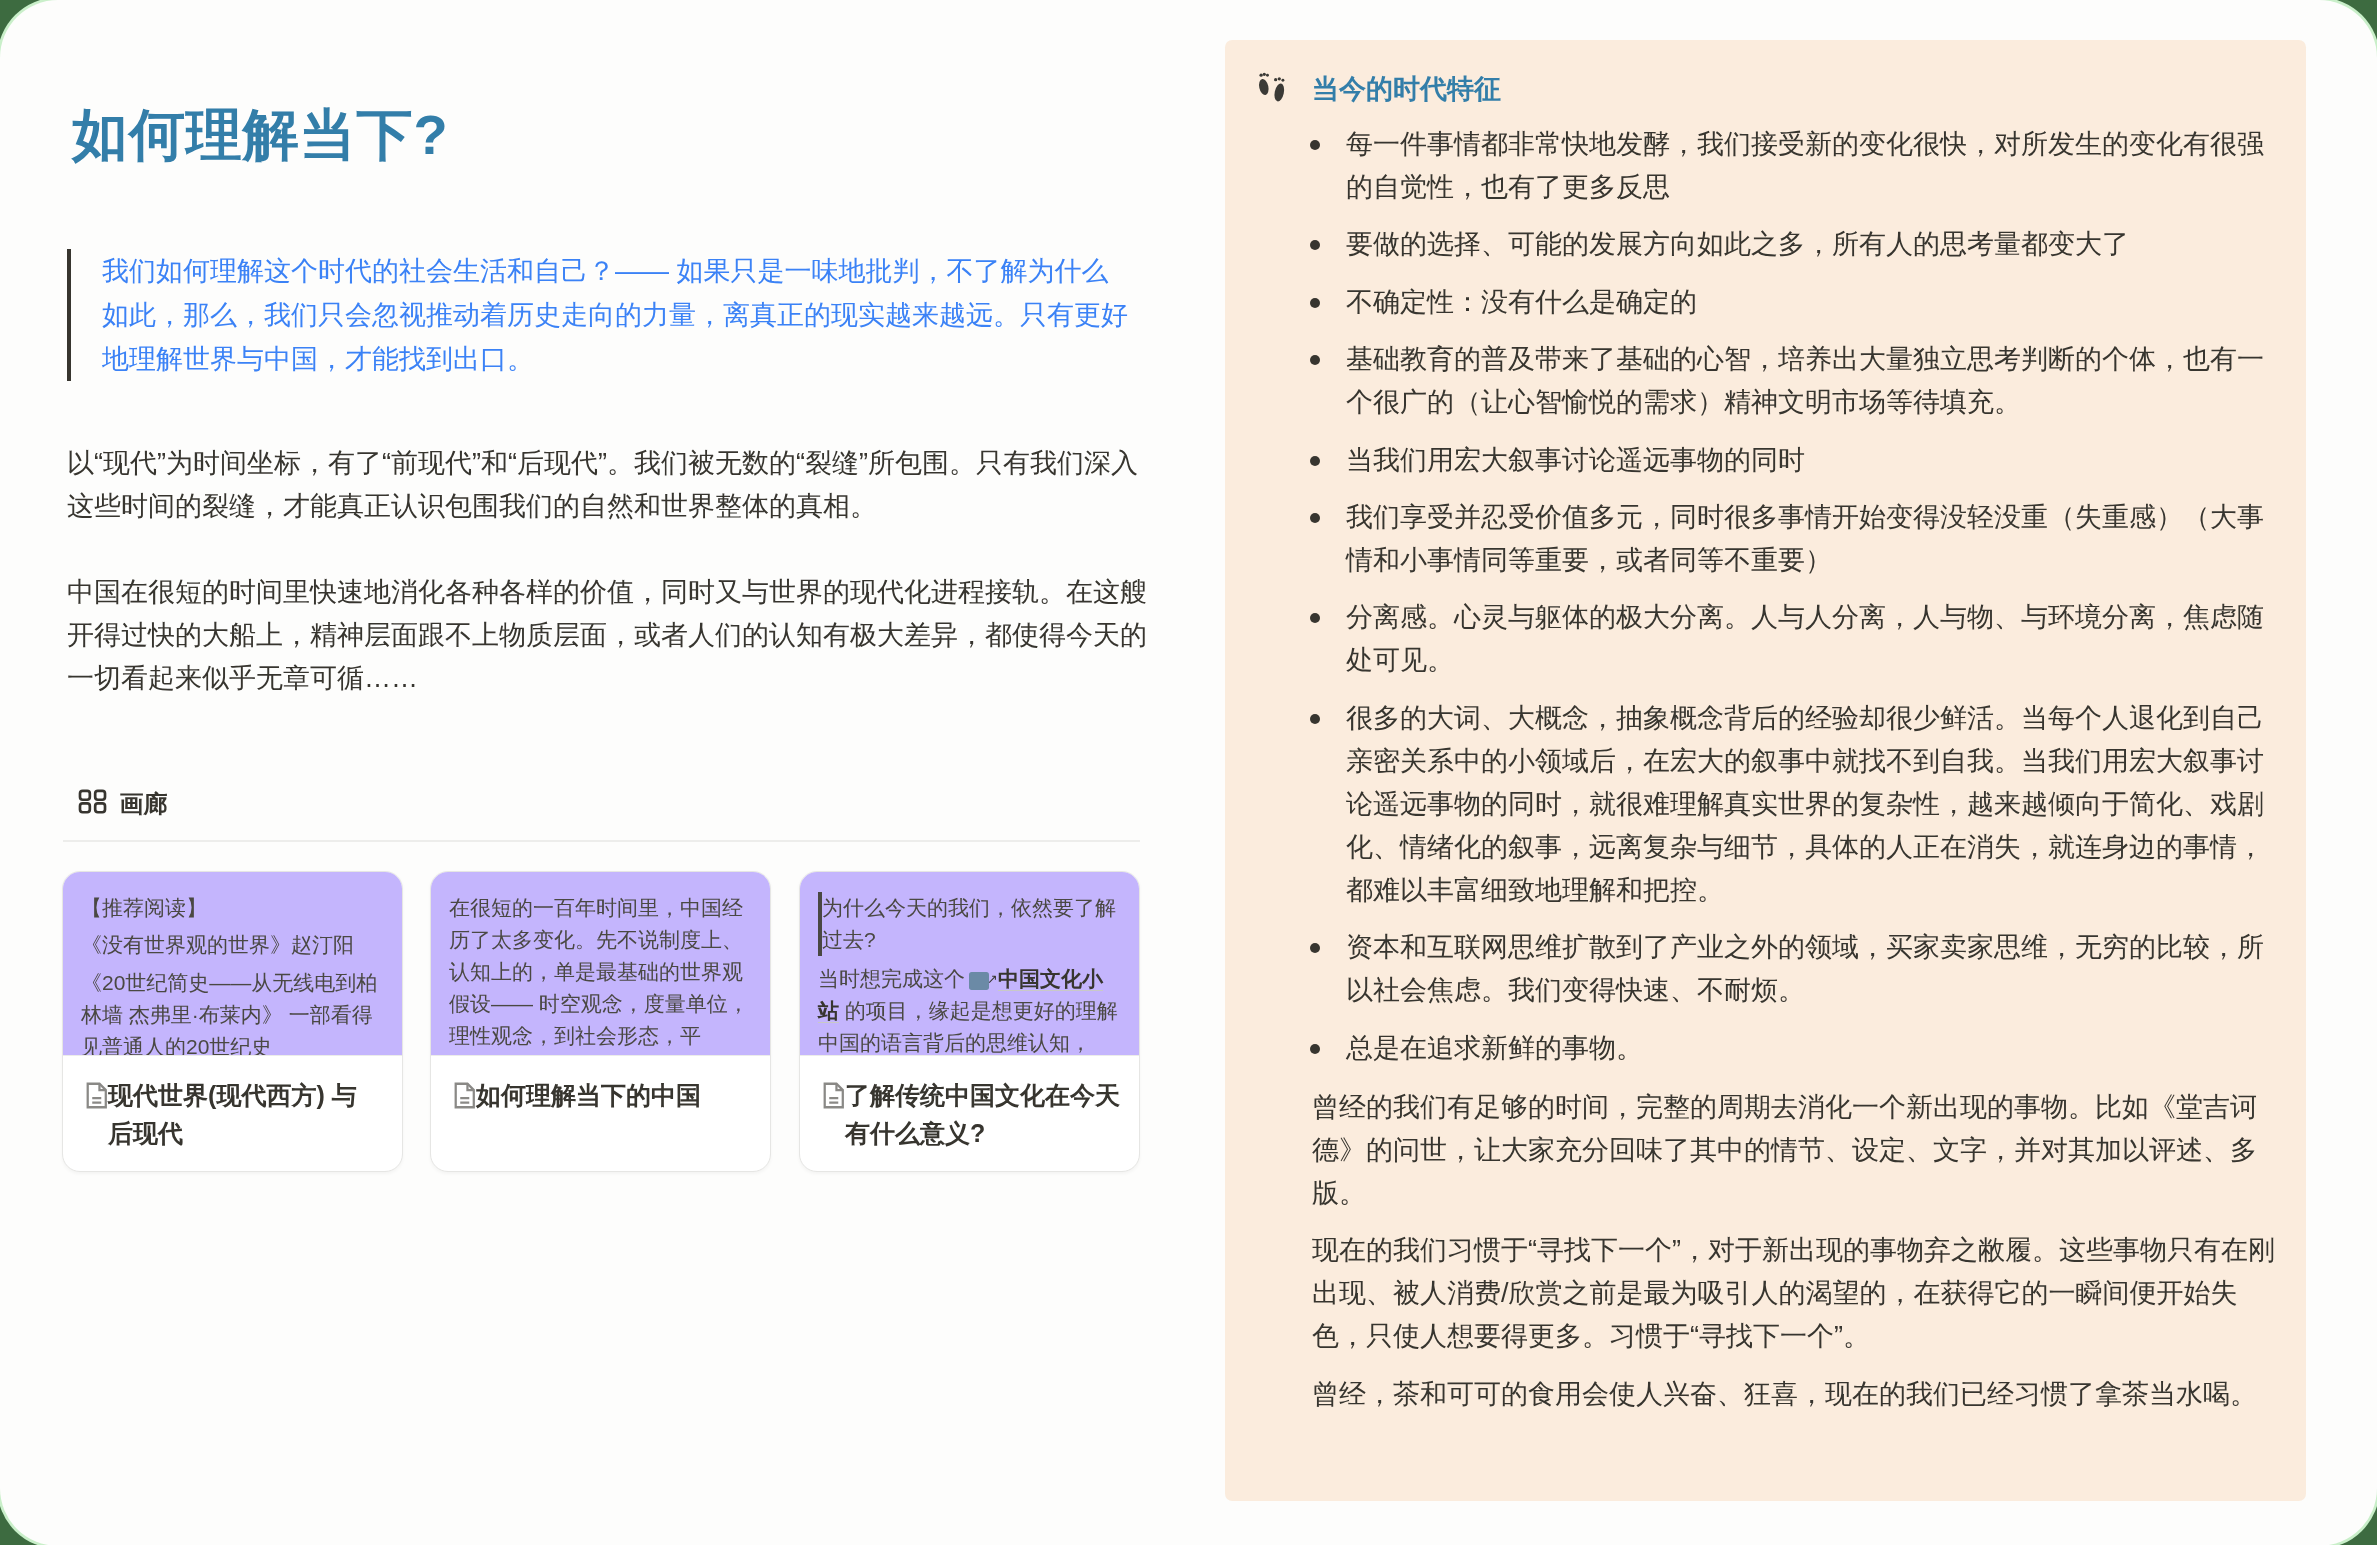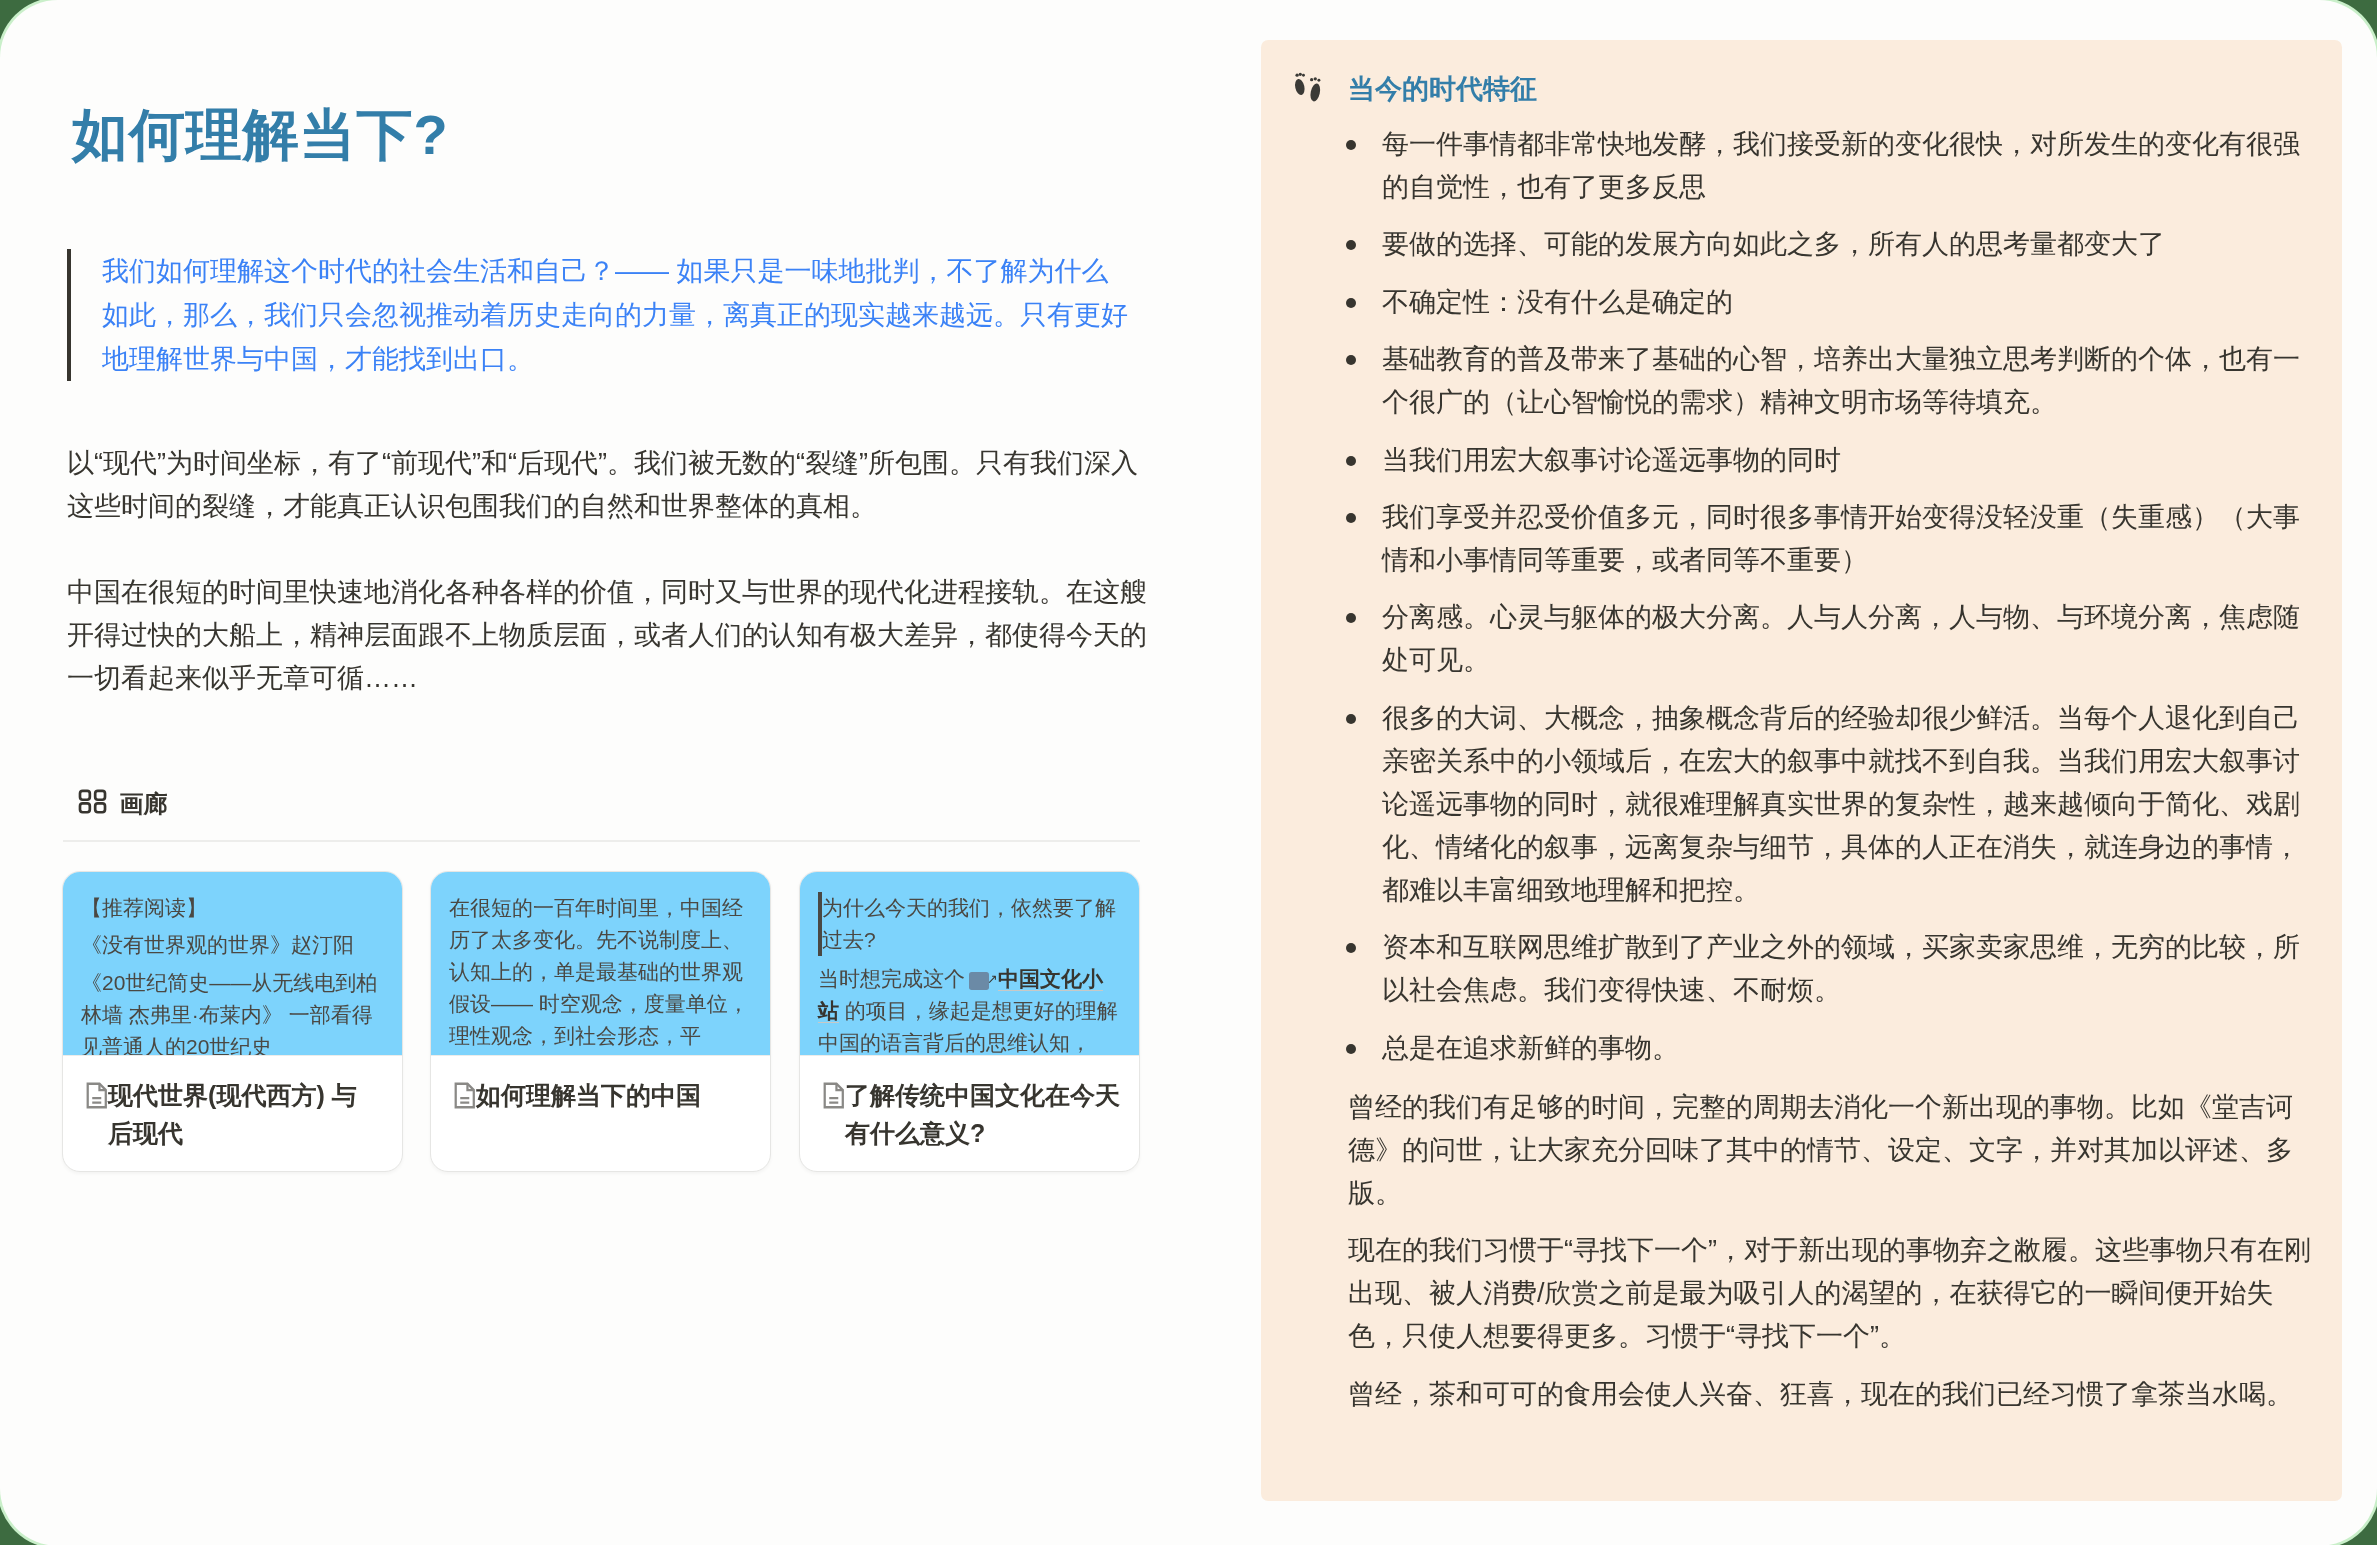--- a/index.html
+++ b/index.html
@@ -47,21 +47,21 @@
     background:#ededeb;
   }
   .cards { position:absolute; left:62px; top:871px; }
   .card {
     position:absolute; top:0; width:339px; height:299px;
     border:1.8px solid #e6e6e4; border-radius:18px; background:#ffffff;
     overflow:hidden; box-shadow:0 1.8px 3.6px rgba(15,15,15,0.04);
   }
   .card-preview {
     position:absolute; left:0; top:0; right:0; height:184px;
-    background:#7dd3fc; border-bottom:1.8px solid #ececea; overflow:hidden;
+    background:#c4b5fd; border-bottom:1.8px solid #ececea; overflow:hidden;
     padding:20px 18px 0 18px; box-sizing:border-box;
     font-size:21px; line-height:32px; color:#4a4843;
   }
   .card-preview .pline { margin-bottom:5.4px; }
   .card-preview .mini-quote {
     border-left:4.5px solid #4a4843; margin-bottom:7.2px; line-height:32px;
   }
   .card-preview .link {
     font-weight:bold; border-bottom:0.9px solid #c9c9c6; color:#37352f;
   }
@@ -74,21 +74,21 @@
   }
   .card-title {
     position:absolute; left:21.6px; top:204px; right:16px;
     display:flex; gap:0; align-items:flex-start;
     font-size:25px; font-weight:bold; line-height:38px; color:#37352f;
   }
   .card-title svg { flex:0 0 auto; width:23.5px; height:29px; margin-top:5.4px; }
 
   
   .callout {
-    position:absolute; left:1261px; top:40px; width:1081px; height:1461px;
+    position:absolute; left:1225px; top:40px; width:1081px; height:1461px;
     background:#fbecdd; border-radius:7.2px;
   }
   .callout-head {
     position:absolute; left:27px; top:27px;
     display:flex; align-items:center; gap:20px;
   }
   .callout-head svg { width:40px; height:40px; }
   .callout-title { font-size:27px; font-weight:bold; color:#337ea9; }
   .callout-list {
     position:absolute; left:81px; top:83px; width:965px;

